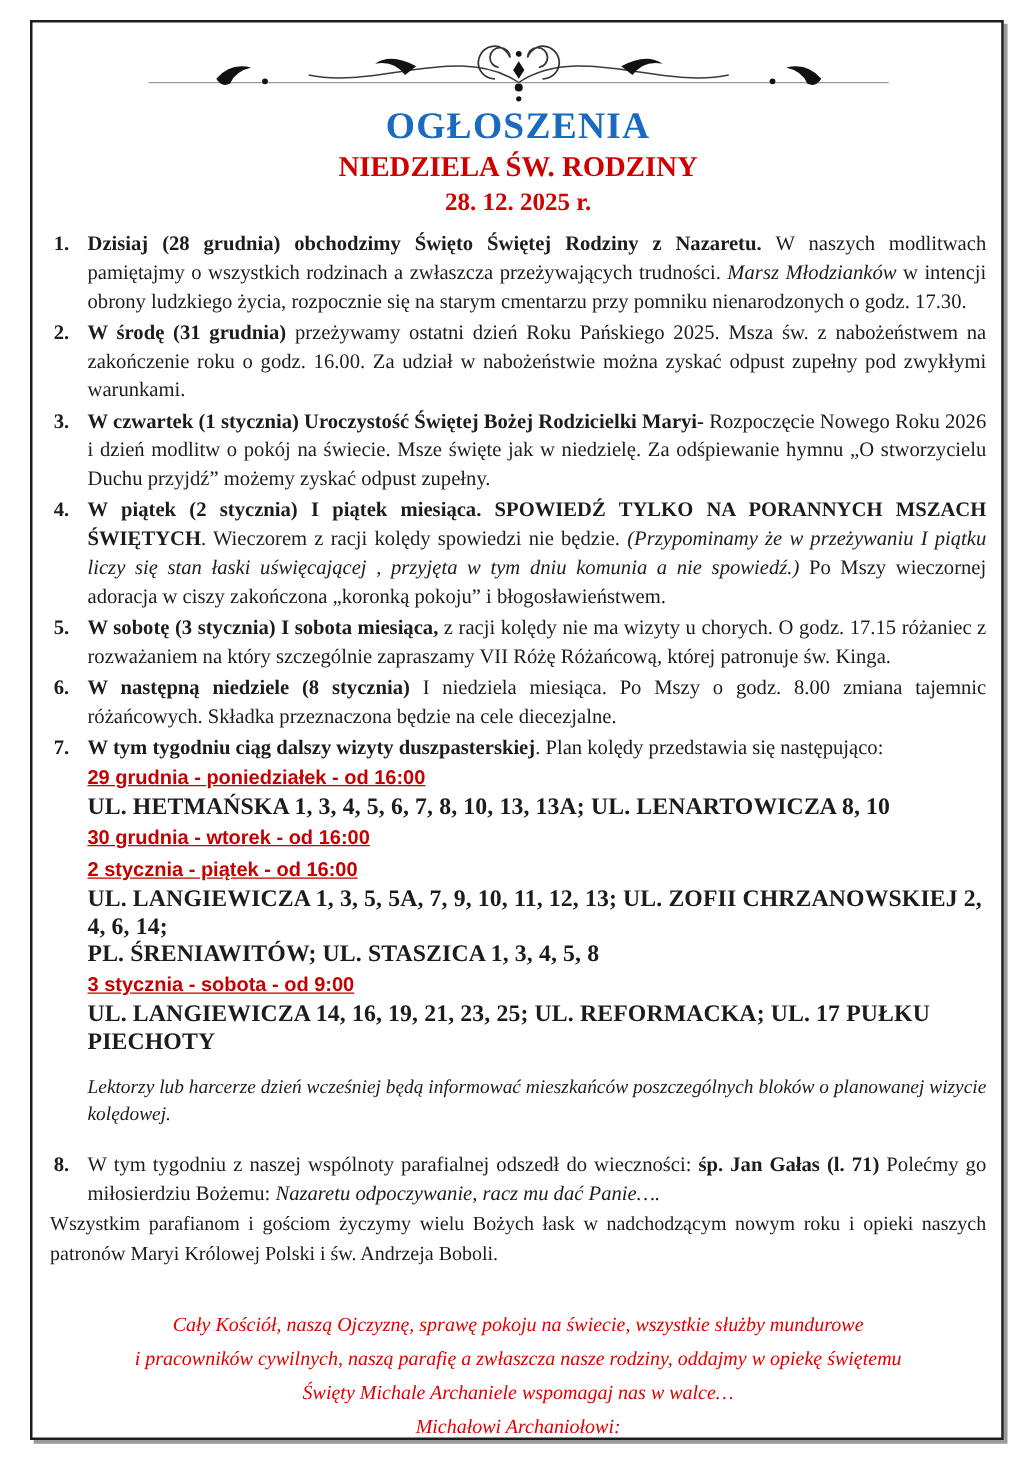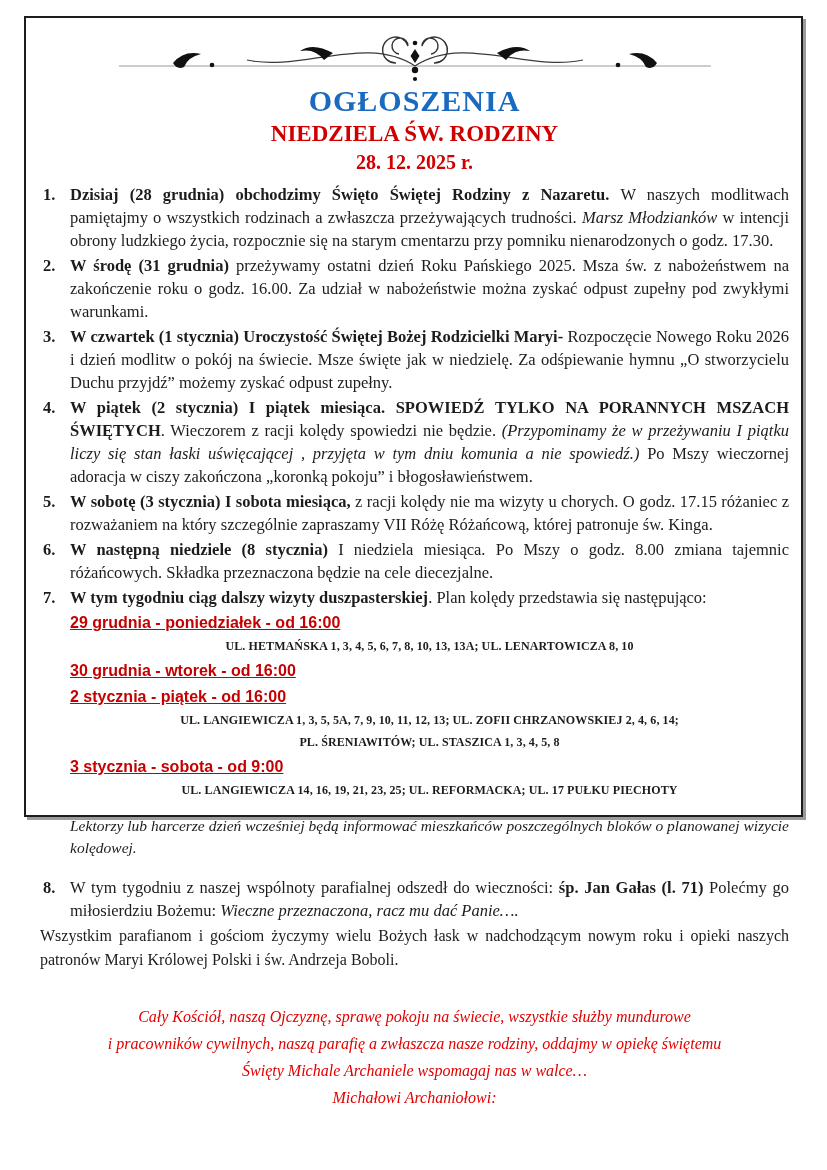--- a/index.html
+++ b/index.html
@@ -2,21 +2,21 @@
 <html lang="pl" style="--blue: #1a6bc0; --red: #d00000; --sched-red: #c40000; --prayer-red: #e10000;"><head>
 <meta charset="utf-8">
 <style>
   * { margin:0; padding:0; box-sizing:border-box; }
   html, body { background:#ffffff; }
   body {
     width:827px; height:1170px; position:relative;
     font-family:"Liberation Serif", serif; color:#1c1c1c;
   }
   .sheet {
-    position:absolute; left:24px; top:16px; width:779px; height:801px;
+    position:absolute; left:24px; top:16px; width:779px; height:1136px;
     background:#fff; border:2px solid #1d1d1d;
     box-shadow:3px 3px 0 #9b9b9b;
     padding:14px 12px 0 14px;
   }
   header { text-align:center; }
   .flourish { display:block; margin:0 auto; }
   .title   { font-size:30px; font-weight:bold; color:var(--blue,#1a6bc0); letter-spacing:1px; line-height:34px; }
   .subtitle{ font-size:23px; font-weight:bold; color:var(--red,#d00000); line-height:26px; margin-top:3px; }
   .date    { font-size:20px; font-weight:bold; color:var(--red,#d00000); line-height:23px; margin-top:4px; }
 
@@ -27,21 +27,21 @@
   .seg-normal { font-weight:normal; }
   .seg-bold { font-weight:bold; }
   .seg-italic { font-style:italic; }
 
   .schedule { margin-top:1px; }
   .sched-header {
     font-family:"Liberation Sans", sans-serif; font-weight:bold; font-size:16px;
     color:var(--sched-red,#c40000); text-decoration:underline; line-height:24px; margin-top:2px;
     text-align:left;
   }
-  .sched-streets { font-weight:bold; font-size:12px; line-height:22px; text-align:center; letter-spacing:0.1px; }
+  .sched-streets { font-weight:bold; font-size:19px; line-height:22px; text-align:left; letter-spacing:0.1px; }
   .note { font-style:italic; font-size:15.5px; line-height:22px; margin-top:14px; text-align:justify; }
   .item:last-child { margin-top:17px; }
 
   .closing-paragraph { font-size:16px; line-height:23.5px; text-align:justify; margin-top:1px; }
   .closing-prayer {
     margin-top:32px; text-align:center;
     color:var(--prayer-red,#e10000); font-weight:normal; font-style:italic;
     font-size:16px; line-height:27px;
   }
 </style>
@@ -105,21 +105,21 @@
             <div class="sched-header">30 grudnia - wtorek - od 16:00</div>
             <div class="sched-header">2 stycznia - piątek - od 16:00</div>
             <div class="sched-streets">UL. LANGIEWICZA 1, 3, 5, 5A, 7, 9, 10, 11, 12, 13; UL. ZOFII CHRZANOWSKIEJ 2, 4, 6, 14;</div>
             <div class="sched-streets">PL. ŚRENIAWITÓW; UL. STASZICA 1, 3, 4, 5, 8</div>
             <div class="sched-header">3 stycznia - sobota - od 9:00</div>
             <div class="sched-streets">UL. LANGIEWICZA 14, 16, 19, 21, 23, 25; UL. REFORMACKA; UL. 17 PUŁKU PIECHOTY</div>
           </div><div class="note">Lektorzy lub harcerze dzień wcześniej będą informować mieszkańców poszczególnych bloków o planowanej wizycie kolędowej.</div></div>
       </li>
       <li class="item">
         <span class="num">8.</span>
-        <div class="item-body"><span class="seg-normal">W tym tygodniu z naszej wspólnoty parafialnej odszedł do wieczności: </span><span class="seg-bold">śp. Jan Gałas (l. 71) </span><span class="seg-normal">Polećmy go miłosierdziu Bożemu: </span><span class="seg-italic">Wieczne przeznaczona, racz mu dać Panie….</span></div>
+        <div class="item-body"><span class="seg-normal">W tym tygodniu z naszej wspólnoty parafialnej odszedł do wieczności: </span><span class="seg-bold">śp. Jan Gałas (l. 71) </span><span class="seg-normal">Polećmy go miłosierdziu Bożemu: </span><span class="seg-italic">Nazaretu odpoczywanie, racz mu dać Panie….</span></div>
       </li>
     </ol>
 
   <p class="closing-paragraph">Wszystkim parafianom i gościom życzymy wielu Bożych łask w nadchodzącym nowym roku i opieki naszych patronów Maryi Królowej Polski i św. Andrzeja Boboli.</p>
 
   <div class="closing-prayer">
       <div>Cały Kościół, naszą Ojczyznę, sprawę pokoju na świecie, wszystkie służby mundurowe</div>
       <div>i pracowników cywilnych, naszą parafię a zwłaszcza nasze rodziny, oddajmy w opiekę świętemu</div>
       <div>Święty Michale Archaniele wspomagaj nas w walce…</div>
       <div>Michałowi Archaniołowi:</div>

